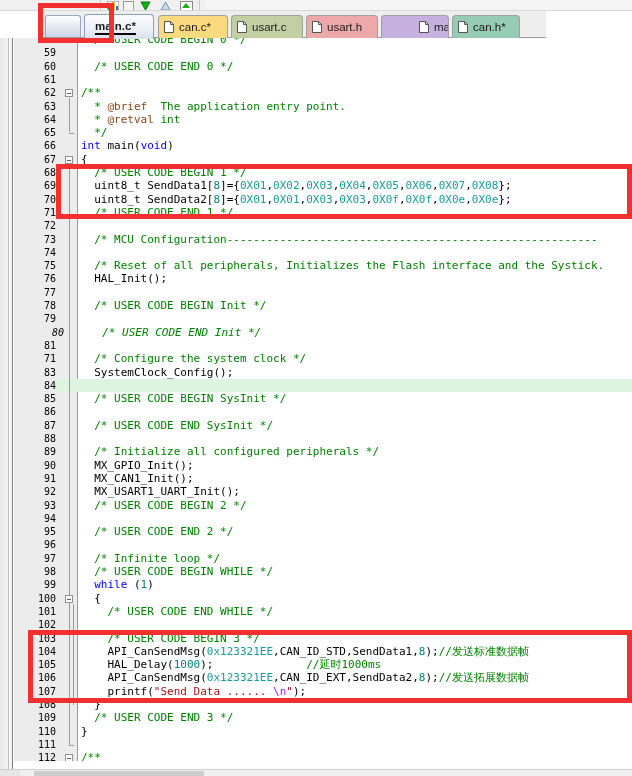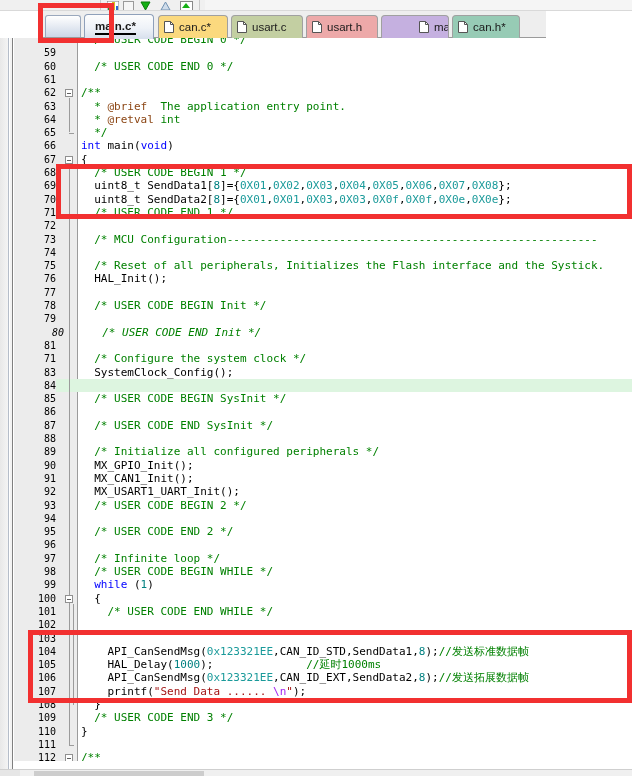--- a/index.html
+++ b/index.html
@@ -373,21 +373,21 @@
           <div class="line" style="top: 465.5px; position: absolute; left: 0px; width: 618px;"><span class="num">93</span><span class="txt"><span class="c-cmt">  /* USER CODE BEGIN 2 */</span></span></div>
           <div class="line" style="top: 478.8px; position: absolute; left: 0px; width: 618px;"><span class="num">94</span><span class="txt"></span></div>
           <div class="line" style="top: 492.1px; position: absolute; left: 0px; width: 618px;"><span class="num">95</span><span class="txt"><span class="c-cmt">  /* USER CODE END 2 */</span></span></div>
           <div class="line" style="top: 505.4px; position: absolute; left: 0px; width: 618px;"><span class="num">96</span><span class="txt"></span></div>
           <div class="line" style="top: 518.7px; position: absolute; left: 0px; width: 618px;"><span class="num">97</span><span class="txt"><span class="c-cmt">  /* Infinite loop */</span></span></div>
           <div class="line" style="top: 532px; position: absolute; left: 0px; width: 618px;"><span class="num">98</span><span class="txt"><span class="c-cmt">  /* USER CODE BEGIN WHILE */</span></span></div>
           <div class="line" style="top: 545.3px; position: absolute; left: 0px; width: 618px; padding-left: 17px;"><span class="num">99</span><span class="txt"><span class="c-kw">  while </span><span class="c-plain">(</span><span class="c-num">1</span><span class="c-plain">)</span></span></div>
           <div class="line" style="top: 558.6px; position: absolute; left: 0px; width: 618px;"><span class="num">100</span><span class="txt"><span class="c-plain">  {</span></span></div>
           <div class="line" style="top: 571.9px; position: absolute; left: 0px; width: 618px;"><span class="num">101</span><span class="txt"><span class="c-cmt">    /* USER CODE END WHILE */</span></span></div>
           <div class="line" style="top: 585.2px; position: absolute; left: 0px; width: 618px;"><span class="num">102</span><span class="txt"></span></div>
-          <div class="line" style="top: 598.5px; position: absolute; left: 0px; width: 618px;"><span class="num">103</span></div>
+          <div class="line" style="top: 598.5px; position: absolute; left: 0px; width: 618px;"><span class="num">103</span><span class="txt"><span class="c-cmt">    /* USER CODE BEGIN 3 */</span></span></div>
           <div class="line" style="top: 611.8px; position: absolute; left: 0px; width: 618px;"><span class="num">104</span><span class="txt"><span class="c-plain">    API_CanSendMsg(</span><span class="c-hex">0x123321EE</span><span class="c-plain">,CAN_ID_STD,SendData1,</span><span class="c-num">8</span><span class="c-plain">);</span><span class="c-cmt">//发送标准数据帧</span></span></div>
           <div class="line" style="top: 625.1px; position: absolute; left: 0px; width: 618px;"><span class="num">105</span><span class="txt"><span class="c-plain">    HAL_Delay(</span><span class="c-num">1000</span><span class="c-plain">);              </span><span class="c-cmt">//延时1000ms</span></span></div>
           <div class="line" style="top: 638.4px; position: absolute; left: 0px; width: 618px;"><span class="num">106</span><span class="txt"><span class="c-plain">    API_CanSendMsg(</span><span class="c-hex">0x123321EE</span><span class="c-plain">,CAN_ID_EXT,SendData2,</span><span class="c-num">8</span><span class="c-plain">);</span><span class="c-cmt">//发送拓展数据帧</span></span></div>
           <div class="line" style="top: 651.7px; position: absolute; left: 0px; width: 618px;"><span class="num">107</span><span class="txt"><span class="c-plain">    printf(</span><span class="c-str">"Send Data ...... </span><span class="c-esc">\n</span><span class="c-str">"</span><span class="c-plain">);</span></span></div>
           <div class="line" style="top: 665px; position: absolute; left: 0px; width: 618px;"><span class="num">108</span><span class="txt"><span class="c-plain">  }</span></span></div>
           <div class="line" style="top: 678.3px; position: absolute; left: 0px; width: 500px;"><span class="num">109</span><span class="txt"><span class="c-cmt">  /* USER CODE END 3 */</span></span></div>
           <div class="line" style="top: 691.6px; position: absolute; left: 0px; width: 618px;"><span class="num">110</span><span class="txt"><span class="c-plain">}</span></span></div>
           <div class="line" style="top: 704.9px; position: absolute; left: 0px; width: 618px;"><span class="num">111</span><span class="txt"></span></div>
           <div class="line" style="top: 718.2px; position: absolute; left: 0px; width: 618px;"><span class="num">112</span><span class="txt"><span class="c-cmt">/**</span></span></div>
         </div>

